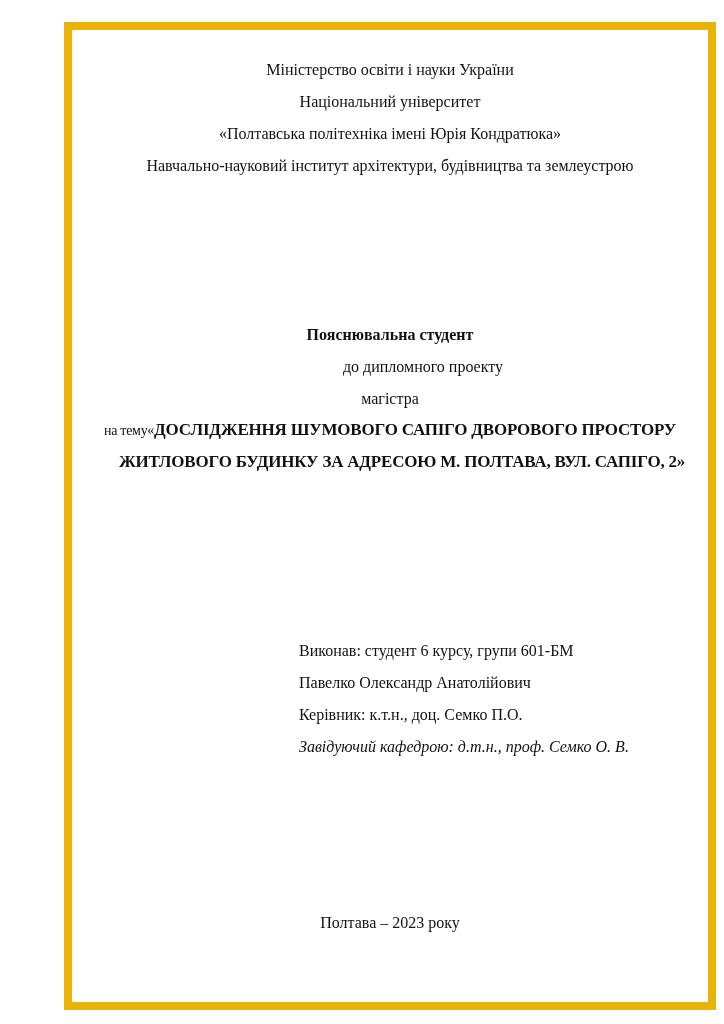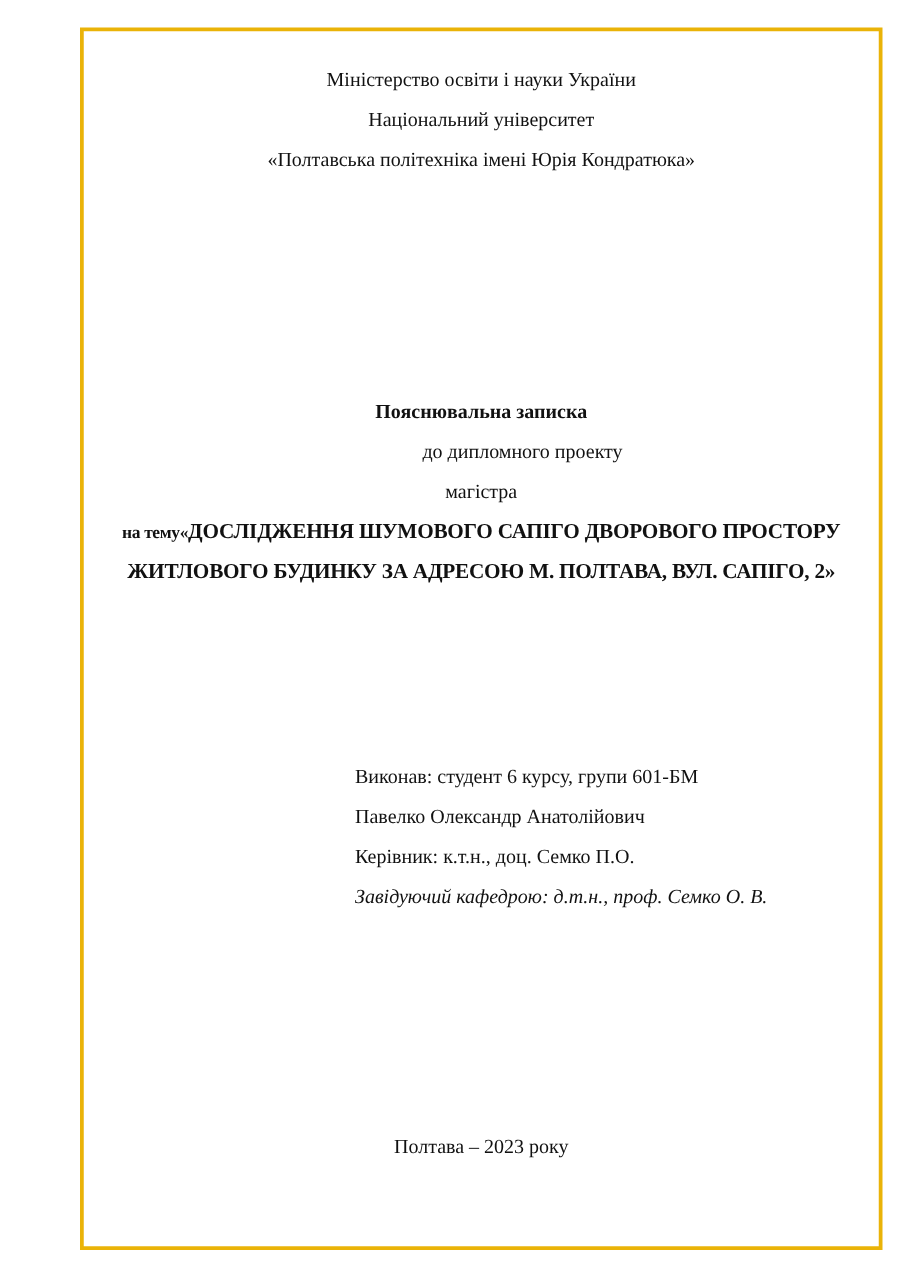--- a/index.html
+++ b/index.html
@@ -14,70 +14,72 @@
       overflow: hidden;
       font-family: "Liberation Serif", "DejaVu Serif", serif;
       color: #111111;
     }
     .frame {
       position: absolute;
       left: 64px;
       top: 22px;
       width: 636px;
       height: 972px;
-      border: 3px solid #eab308;
+      border: 8px solid #eab308;
       box-sizing: content-box;
     }
     .line {
       position: absolute;
       left: 0;
       width: 100%;
       text-align: center;
       font-size: 16px;
       line-height: 20px;
       white-space: nowrap;
     }
     .bold { font-weight: bold; }
     .topic-prefix {
-      font-weight: bold;
+      font-weight: normal;
       font-size: 14px;
       letter-spacing: -0.3px;
       margin-top: 36px;
     }
     .topic-main {
       font-weight: bold;
       font-size: 17px;
       letter-spacing: -0.2px;
     }
     .left-line {
       position: absolute;
-      left: 217px;
+      left: 227px;
       text-align: left;
       font-size: 16px;
       line-height: 20px;
       white-space: nowrap;
+      margin-top: 24px;
     }
   </style>
 </head>
 <body>
 
 <div class="frame">
 
   <div class="line" style="top:30px;">Міністерство  освіти і науки України</div>
   <div class="line" style="top:62px;">Національний  університет</div>
   <div class="line" style="top:94px;text-align:center;">«Полтавська  політехніка  імені Юрія Кондратюка»</div>
+  <div class="line" style="top:126px;">Навчально-науковий  інститут архітектури, будівництва та землеустрою</div>
 
-  <div class="line bold" style="top:295px;">Пояснювальна  записка</div>
+  <div class="line bold" style="top:295px;">Пояснювальна  студент</div>
   <div class="line" style="top:327px;padding-left:33px;">до дипломного проекту</div>
   <div class="line" style="top:359px;">магістра</div>
 
   <div class="line" style="top:390px;">
     <span class="topic-prefix">на тему«</span><span class="topic-main">ДОСЛІДЖЕННЯ ШУМОВОГО САПІГО ДВОРОВОГО ПРОСТОРУ</span>
   </div>
-  <div class="line" style="top:422px;">
+  <div class="line" style="top:422px;padding-left:12px;">
     <span class="topic-main">ЖИТЛОВОГО БУДИНКУ ЗА АДРЕСОЮ М. ПОЛТАВА,  ВУЛ. САПІГО, 2»</span>
   </div>
 
   <div class="left-line" style="top:587px;">Виконав:  студент 6 курсу, групи 601-БМ</div>
   <div class="left-line" style="top:619px;">Павелко  Олександр  Анатолійович</div>
   <div class="left-line" style="top:651px;">Керівник:  к.т.н., доц. Семко П.О.</div>
   <div class="left-line" style="top:683px;font-style:italic;">Завідуючий кафедрою: д.т.н., проф. Семко О. В.</div>
 
   <div class="line" style="top:883px;">Полтава  – 2023  року</div>
 

